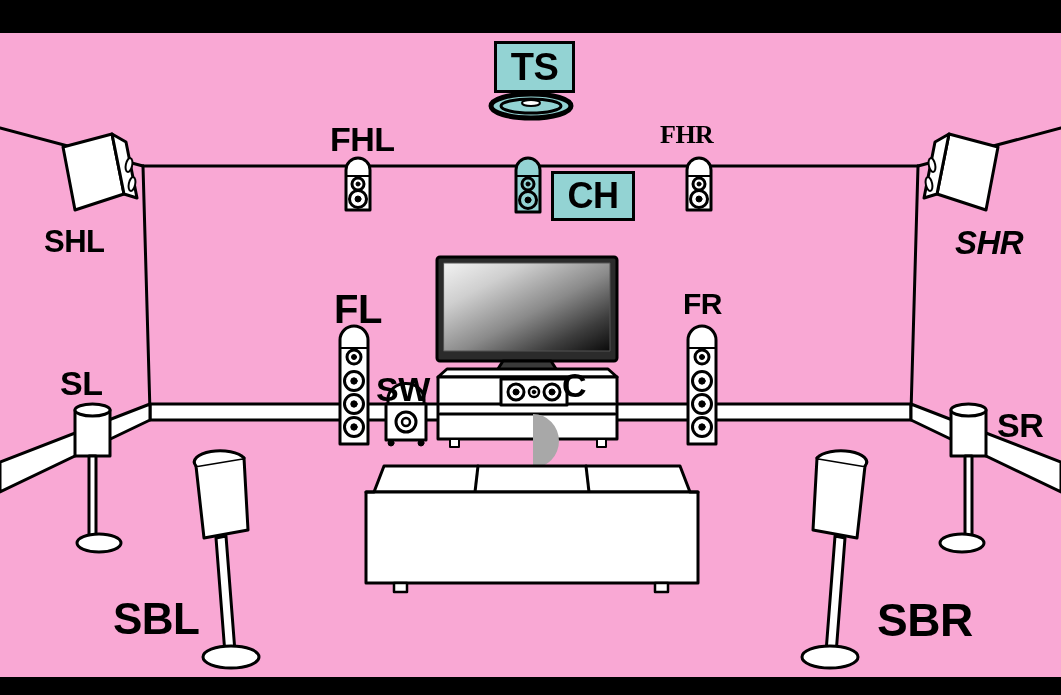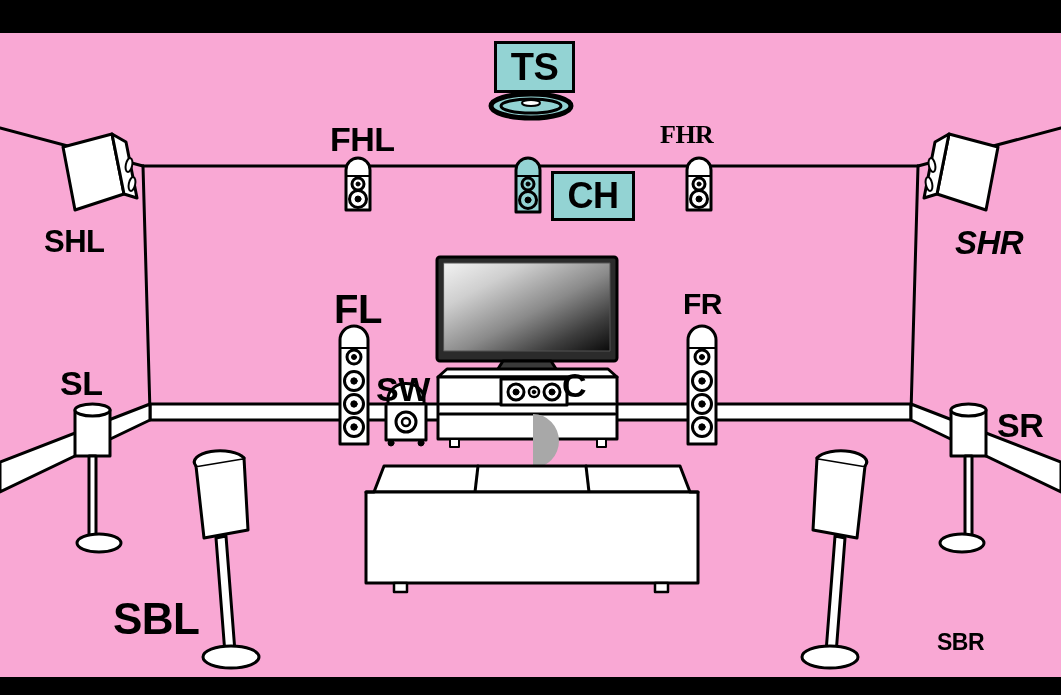--- a/index.html
+++ b/index.html
@@ -263,15 +263,15 @@
   <div class="lbl" id="L-FHR" style="left:660px; top:122px; font-size:26px;font-family:Liberation Serif, serif;">FHR</div>
   <div class="lbl" id="L-SHL" style="left:44px;  top:226px; font-size:31px;">SHL</div>
   <div class="lbl" id="L-SHR" style="left:955px; top:226px; font-size:33px;font-style:italic;">SHR</div>
   <div class="lbl" id="L-FL" style="left:334px; top:289px; font-size:40px;">FL</div>
   <div class="lbl" id="L-FR" style="left:683px; top:289px; font-size:30px;">FR</div>
   <div class="lbl" id="L-SL" style="left:60px;  top:366px; font-size:34px;">SL</div>
   <div class="lbl" id="L-SR" style="left:997px; top:366px; font-size:34px;margin-top:42px;">SR</div>
   <div class="lbl" id="L-SW" style="left:376px; top:372px; font-size:34px;">SW</div>
   <div class="lbl" id="L-C" style="left:562px; top:368px; font-size:34px;">C</div>
   <div class="lbl" id="L-SBL" style="left:113px; top:597px; font-size:44px;">SBL</div>
-  <div class="lbl" id="L-SBR" style="left:937px; top:597px; font-size:23px;margin-top:34px;">SBR</div>
+  <div class="lbl" id="L-SBR" style="left:877px; top:597px; font-size:46px;">SBR</div>
 
 </div>
 
 </body></html>

